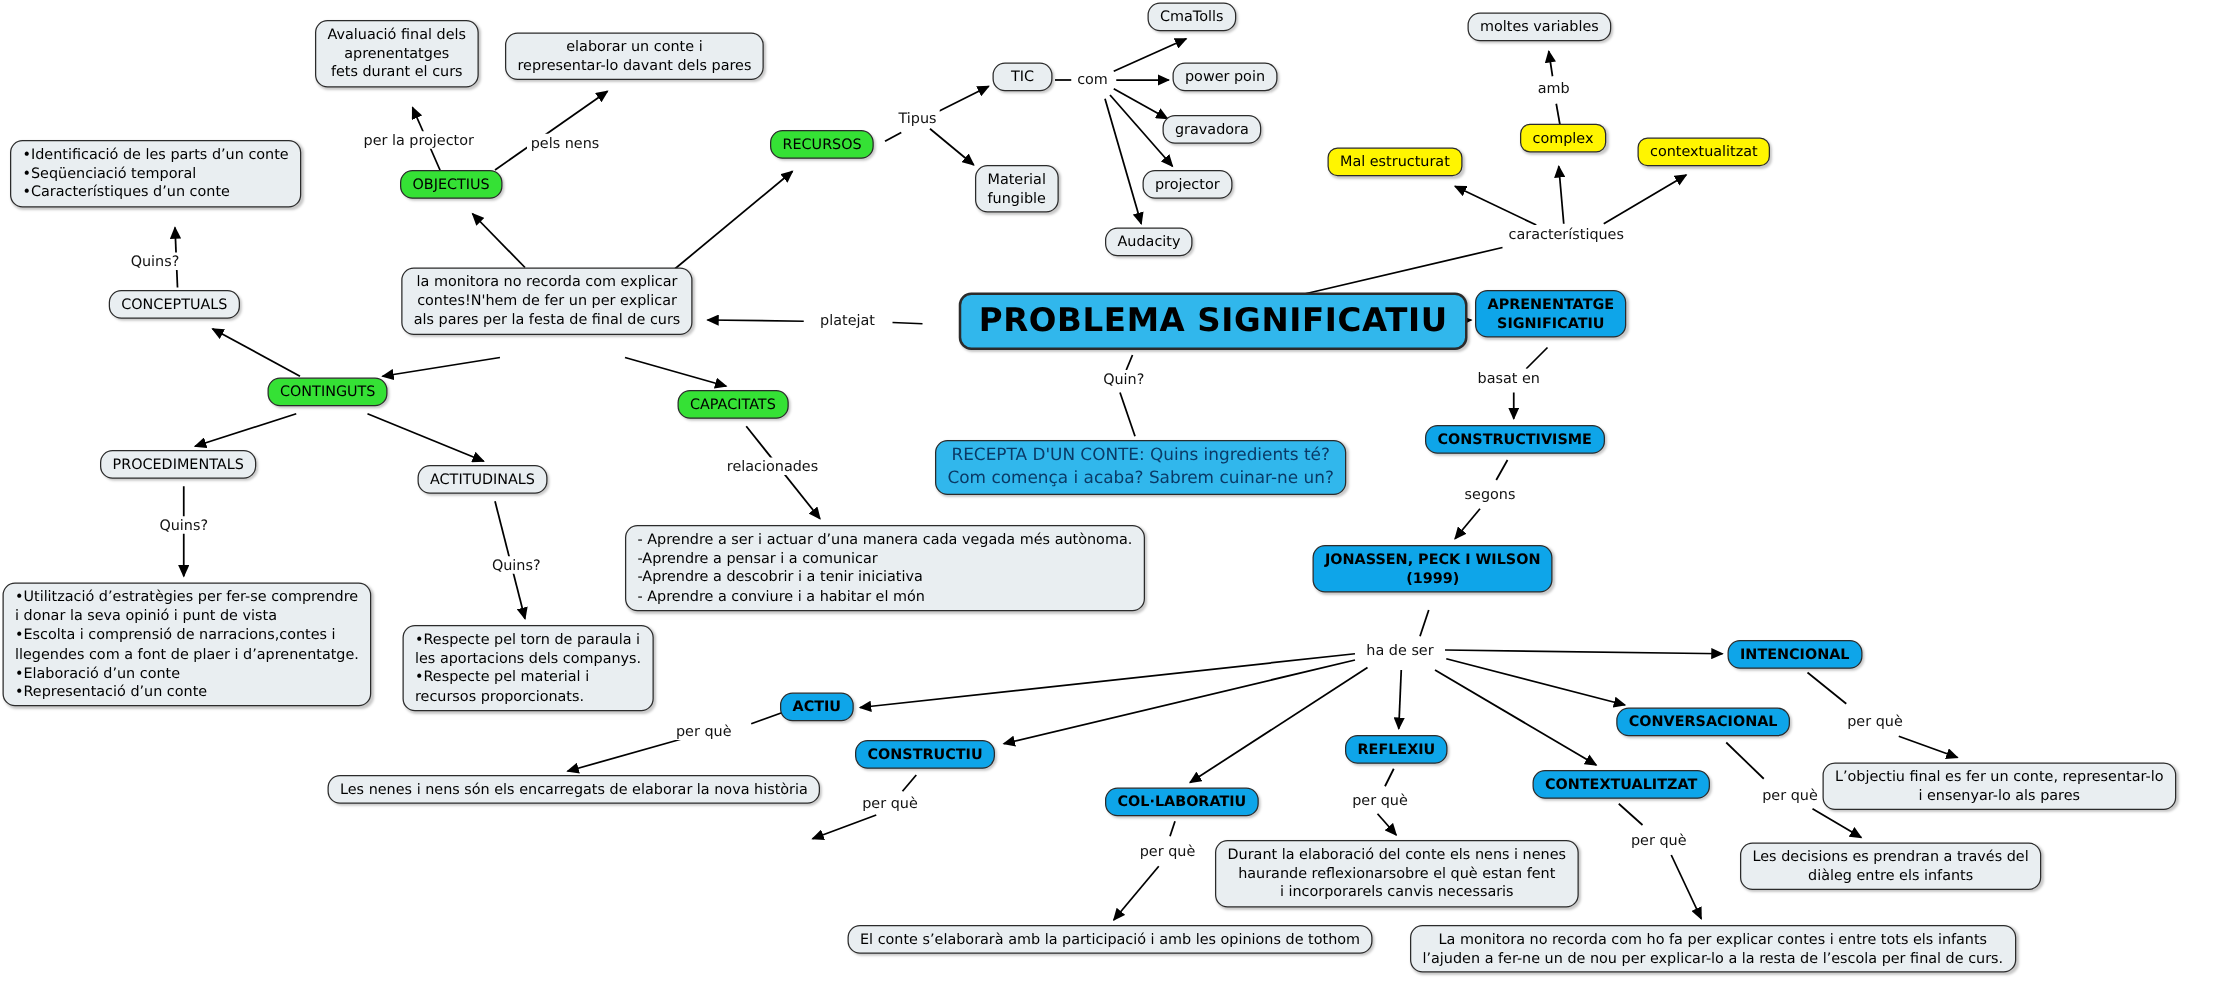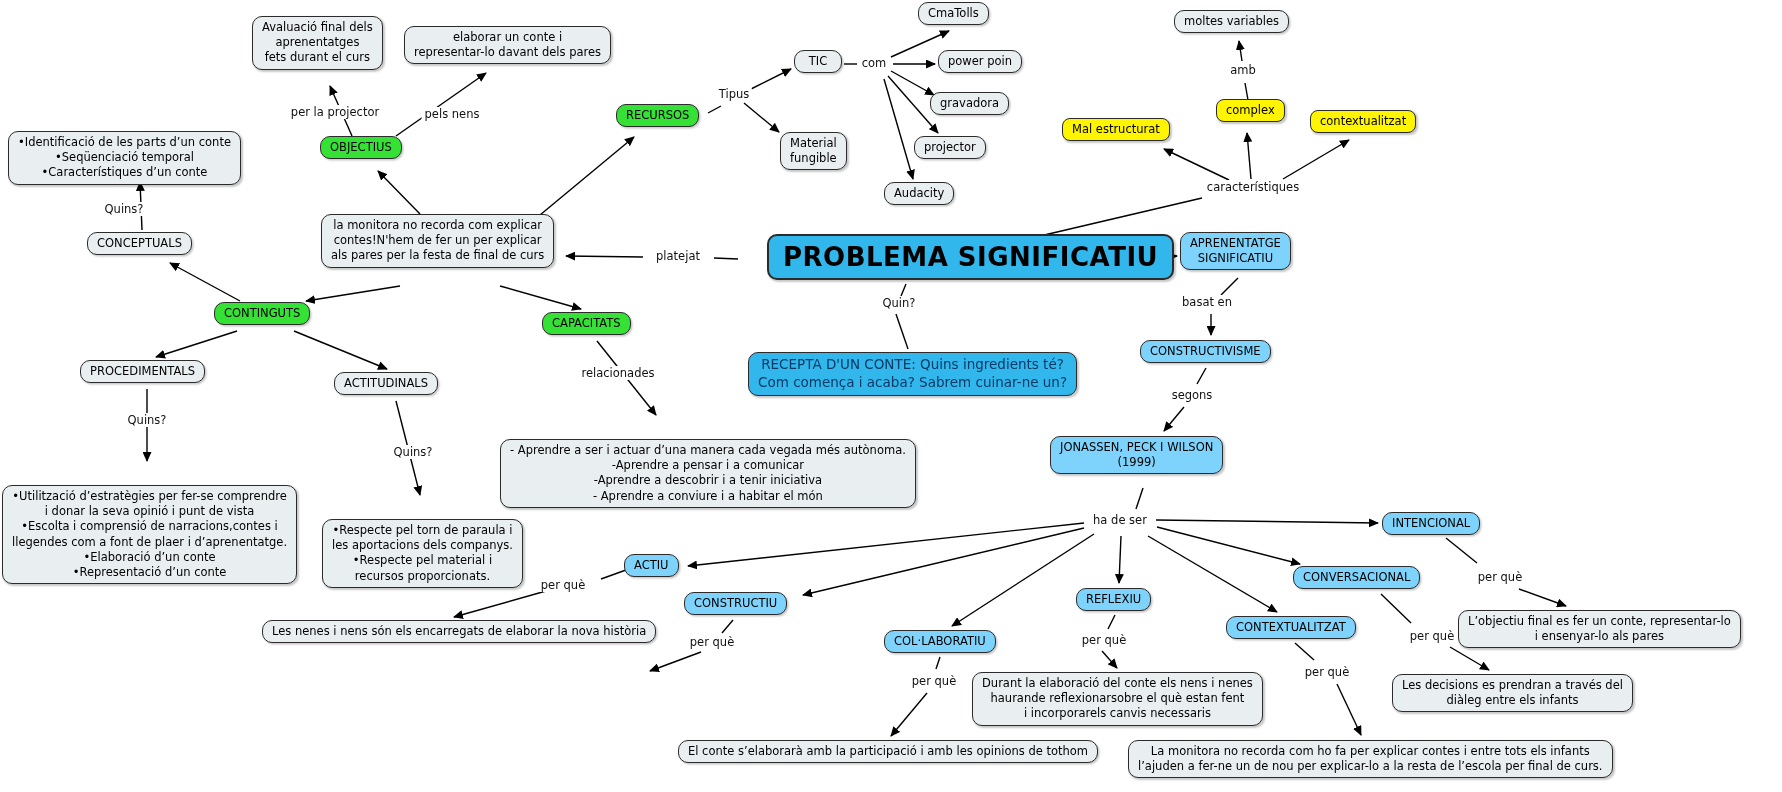--- a/index.html
+++ b/index.html
@@ -4,24 +4,24 @@
 <style>
   html,body{margin:0;padding:0;background:#fff;}
   .canvas{position:relative;width:1782px;height:792px;overflow:hidden;background:#fff;
           font-family:"DejaVu Sans","Liberation Sans",sans-serif;}
   svg.edges{position:absolute;left:0;top:0;}
   svg.edges line{stroke:#000;stroke-width:1.4;}
   .node{position:absolute;border:1.6px solid #2b2b2b;border-radius:10px;padding:3px 9px;
         background:#e9eef1;font-size:11.5px;line-height:1.32;color:#000;
         white-space:pre-line;text-align:center;width:max-content;max-width:520px;
         box-shadow:1.5px 1.5px 2px rgba(0,0,0,.22);}
-  .left{text-align:center;margin-top:19px;}
+  .left{text-align:left;}
   .green{background:#35e135;}
   .yellow{background:#fff500;border-radius:8px;}
-  .red{background:#7dd3fc;}
+  .red{background:#0ea5e9;font-weight:bold;}
   .cyan{background:#31b7ec;}
   .problema{font-size:26px;font-weight:bold;padding:4px 14px;border-width:2px;letter-spacing:.5px;margin-left:29px;}
   .recepta{font-size:13.5px;font-weight:normal;color:#0a3a66;}
   .llabel{position:absolute;transform:translate(-50%,-50%);font-size:11.5px;color:#111;white-space:nowrap;}
   .llabel span{background:#fff;padding:0 3px;}
 </style>
 </head>
 <body>
 
 <div class="canvas">

